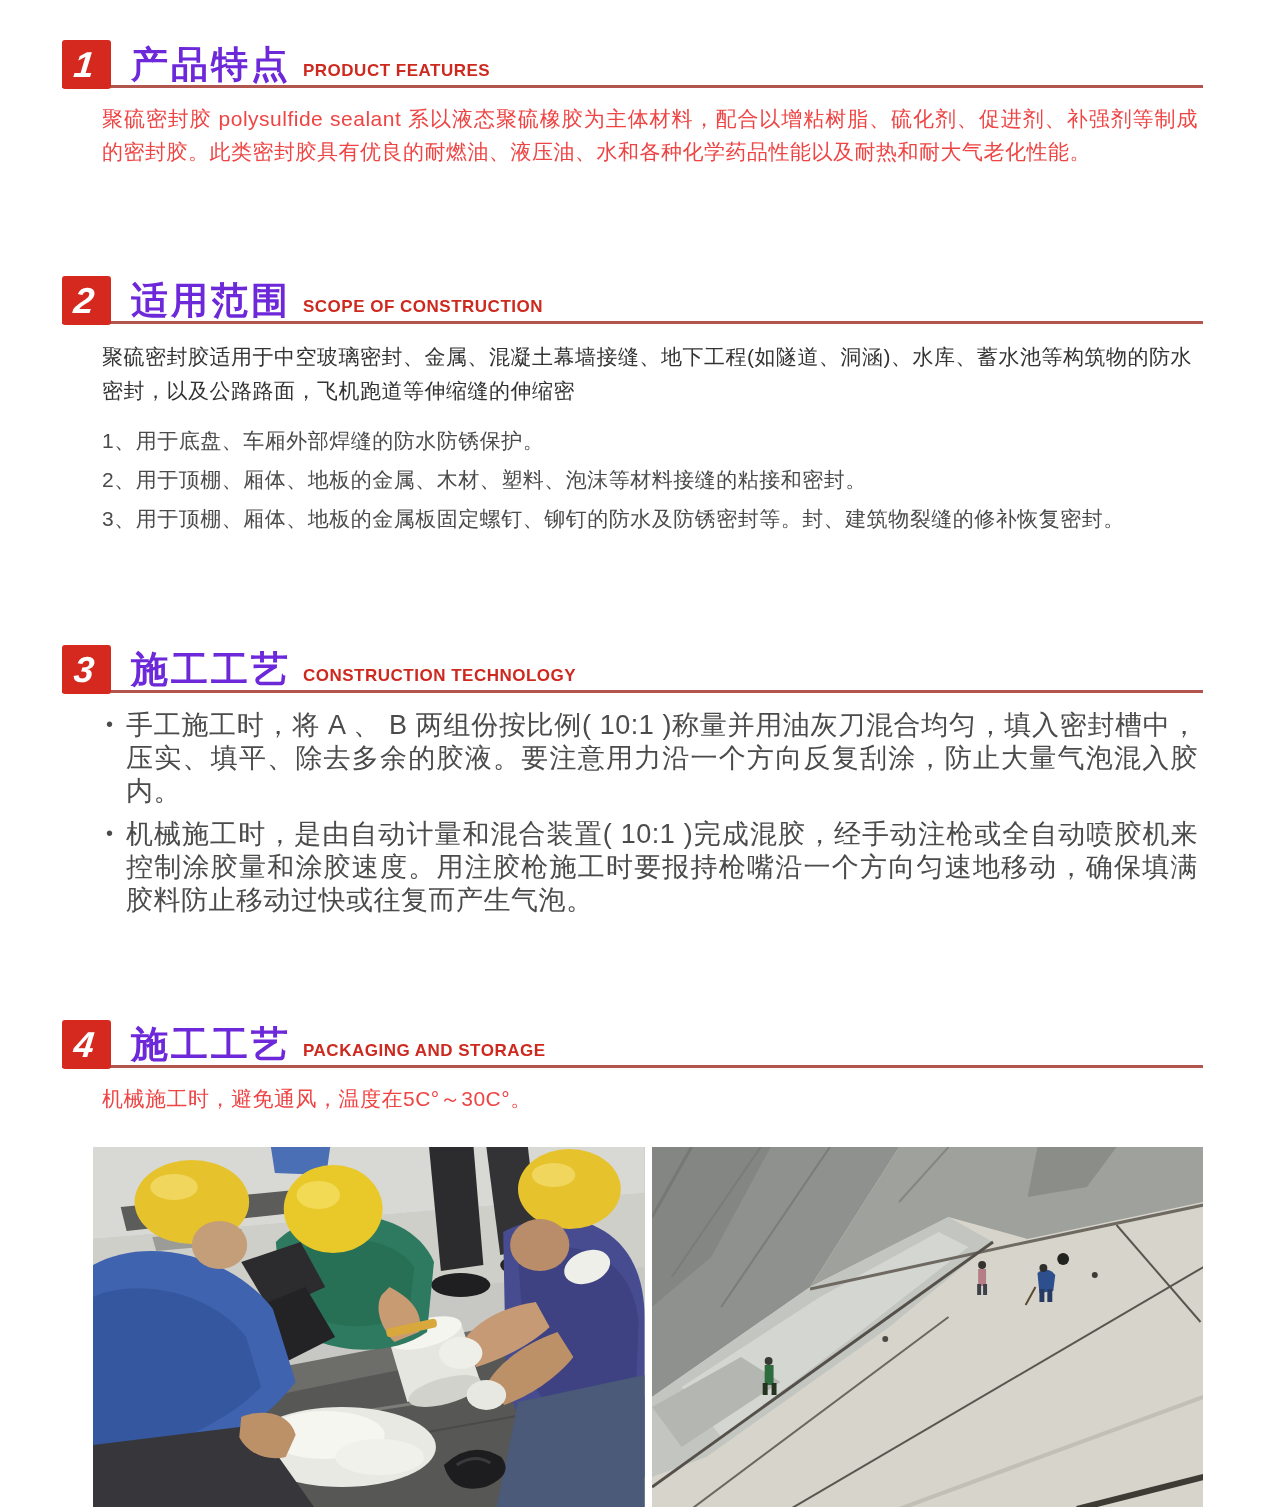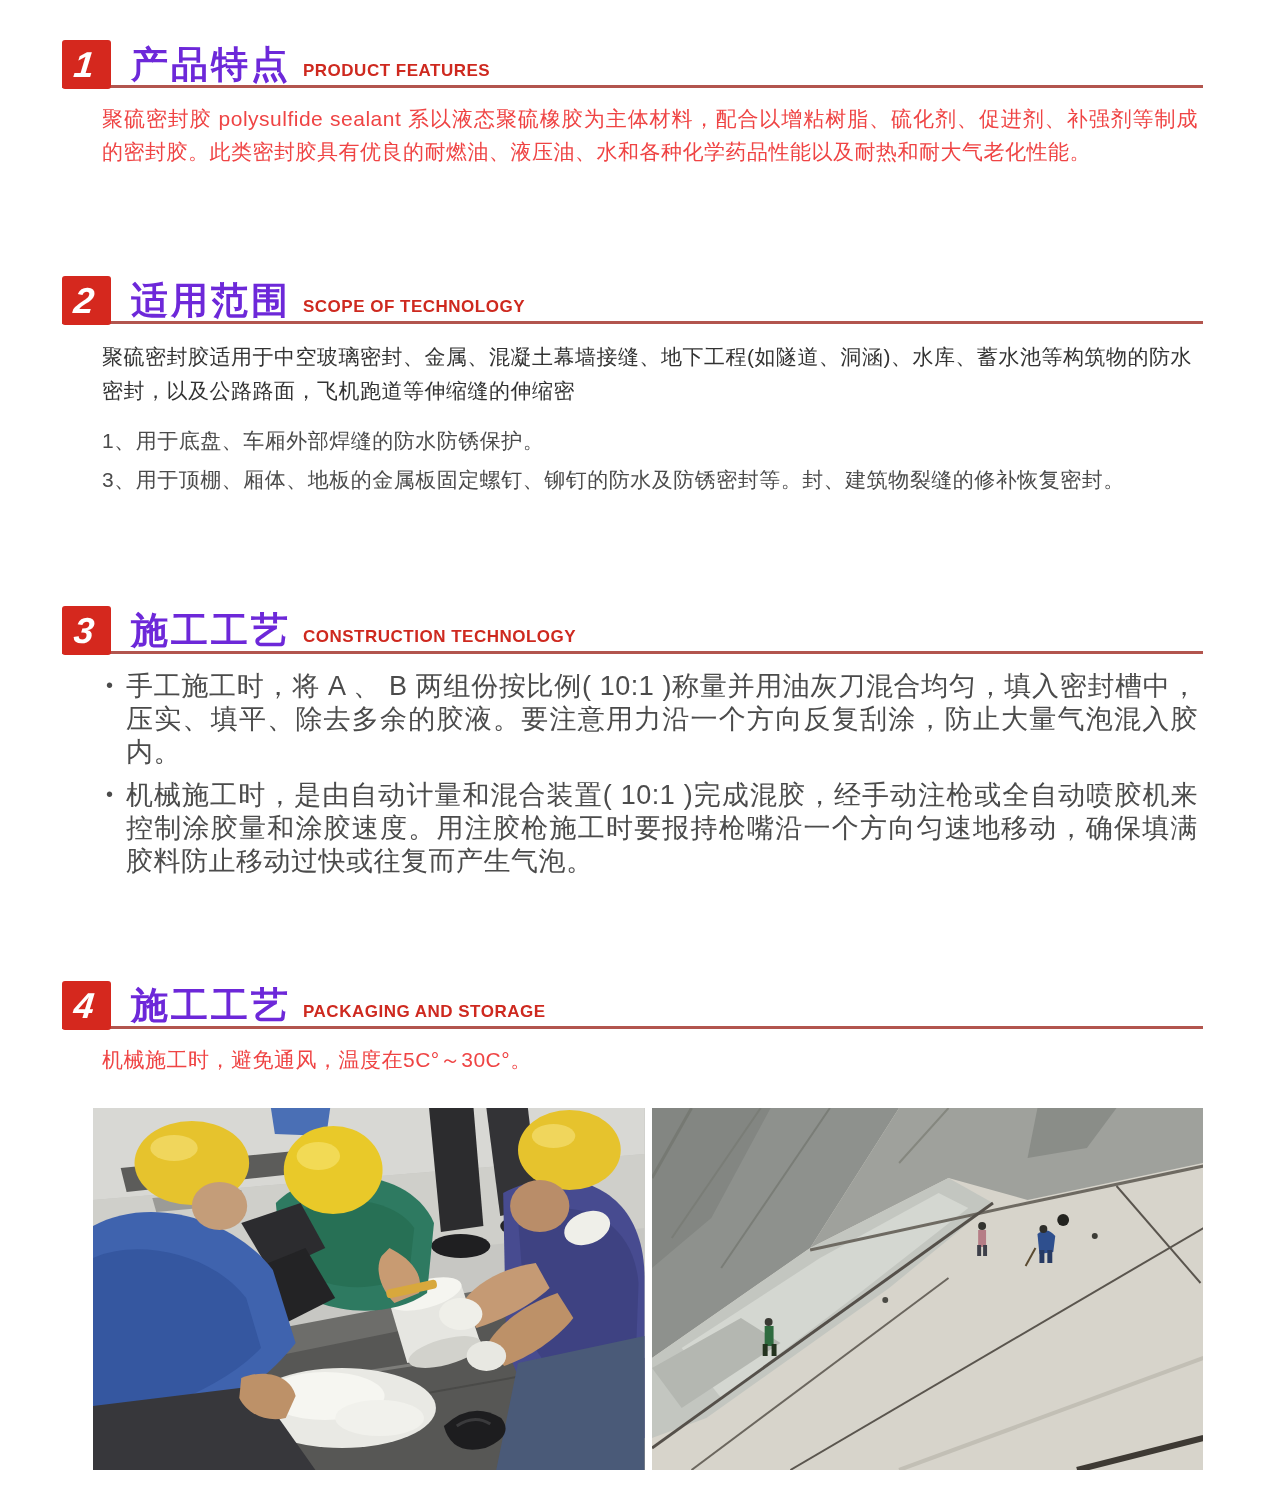--- a/index.html
+++ b/index.html
@@ -149,25 +149,26 @@
     </div>
     <p class="body-text">聚硫密封胶 polysulfide sealant 系以液态聚硫橡胶为主体材料，配合以增粘树脂、硫化剂、促进剂、补强剂等制成的密封胶。此类密封胶具有优良的耐燃油、液压油、水和各种化学药品性能以及耐热和耐大气老化性能。</p>
   </section>
 
   <section class="sec-2">
     <div class="sec-head">
       <div class="badge">
         <span>2</span>
       </div>
       <h2 class="title-zh">适用范围</h2>
-      <span class="title-en">SCOPE OF TECHNOLOGY</span>
+      <span class="title-en">SCOPE OF CONSTRUCTION</span>
     </div>
     <p class="lead-text">聚硫密封胶适用于中空玻璃密封、金属、混凝土幕墙接缝、地下工程(如隧道、洞涵)、水库、蓄水池等构筑物的防水密封，以及公路路面，飞机跑道等伸缩缝的伸缩密</p>
     <ul class="num-list">
       <li>1、用于底盘、车厢外部焊缝的防水防锈保护。</li>
+      <li>2、用于顶棚、厢体、地板的金属、木材、塑料、泡沫等材料接缝的粘接和密封。</li>
       <li>3、用于顶棚、厢体、地板的金属板固定螺钉、铆钉的防水及防锈密封等。封、建筑物裂缝的修补恢复密封。</li>
     </ul>
   </section>
 
   <section class="sec-3">
     <div class="sec-head">
       <div class="badge">
         <span>3</span>
       </div>
       <h2 class="title-zh">施工工艺</h2>

